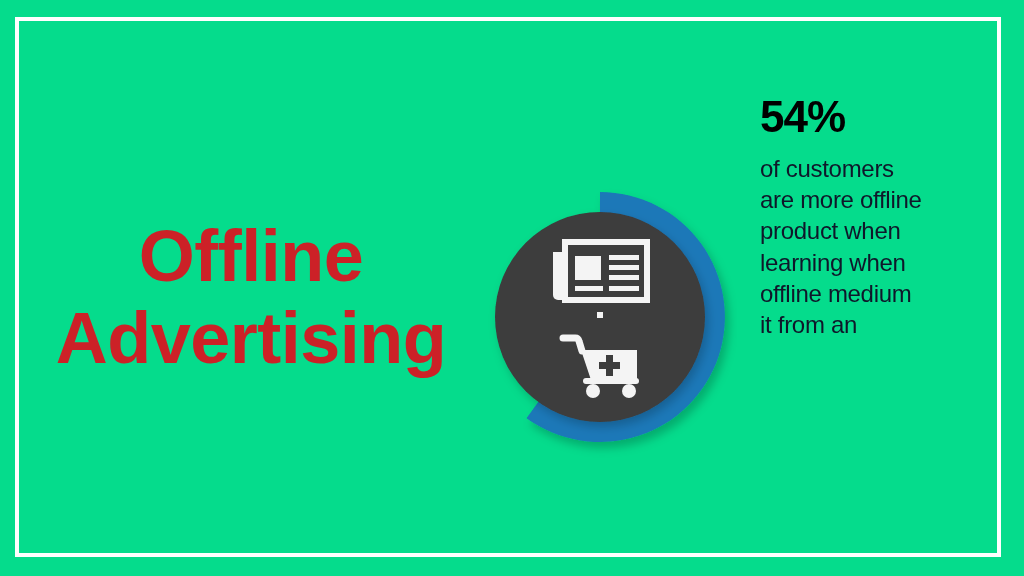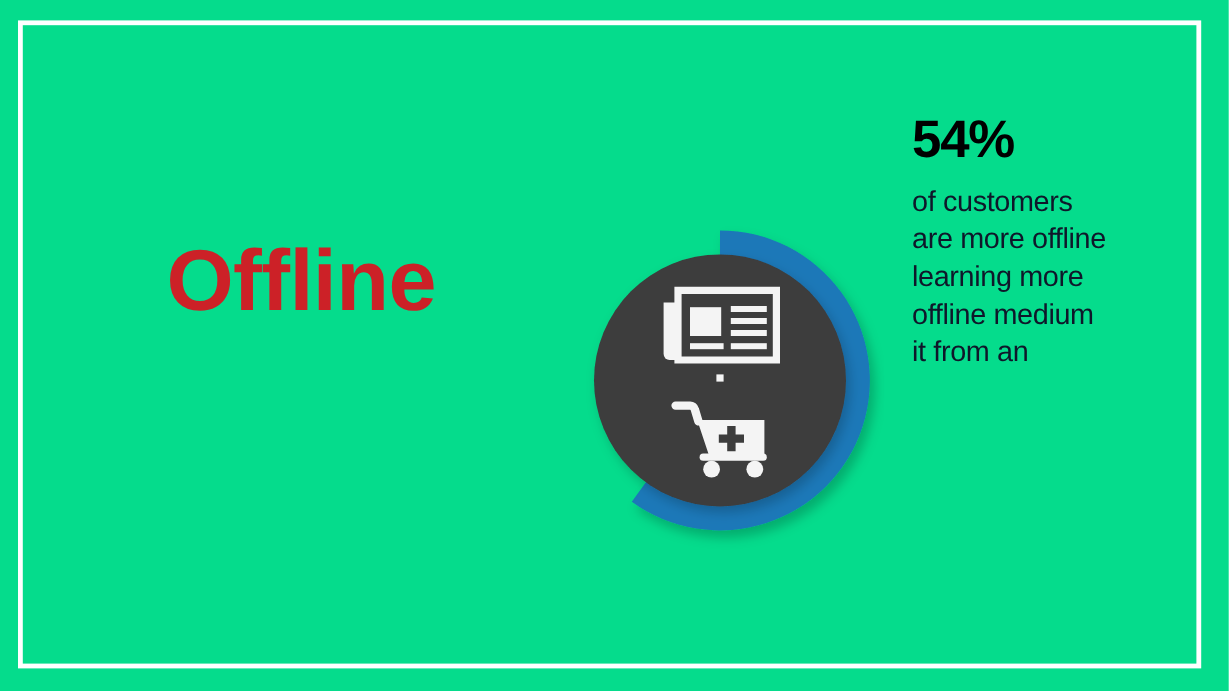--- a/index.html
+++ b/index.html
@@ -20,21 +20,21 @@
   #frame {
     position:absolute;
     left:15px; top:17px;
     width:986px; height:540px;
     border:4px solid #ffffff;
   }
 
   
   #title-block {
     position:absolute;
-    left:36px; top:193px;
+    left:36px; top:215px;
     width:430px;
     text-align:center;
   }
   .title-line {
     display:block;
     font-size:72px;
     font-weight:bold;
     line-height:1.14;
     color:#cc2127;
     letter-spacing:-0.5px;
@@ -76,20 +76,21 @@
 </style>
 </head>
 <body>
 
 <div id="slide">
 
   <div id="frame"></div>
 
   <div id="title-block">
     <span class="title-line">Offline</span>
+    <span class="title-line">Advertising</span>
   </div>
 
   <div id="graphic">
     <svg viewBox="0 0 272 290" xmlns="http://www.w3.org/2000/svg">
       <defs>
         <filter id="soft-shadow" x="-30%" y="-30%" width="170%" height="170%">
           <feDropShadow dx="4" dy="6" stdDeviation="5" flood-color="#000000" flood-opacity="0.22"></feDropShadow>
         </filter>
         <filter id="disc-shadow" x="-30%" y="-30%" width="170%" height="170%">
           <feDropShadow dx="3" dy="5" stdDeviation="5" flood-color="#000000" flood-opacity="0.20"></feDropShadow>
@@ -145,19 +146,20 @@
         <use href="#cart-glyph"></use>
       </g>
     </svg>
   </div>
 
   <div id="stat-block">
     <span id="stat-value">54%</span>
     <div id="stat-desc">
       <span class="desc-line">of customers</span>
       <span class="desc-line">are more offline</span>
-      <span class="desc-line">learning more</span>
+      <span class="desc-line">product when</span>
+      <span class="desc-line">learning when</span>
       <span class="desc-line">offline medium</span>
       <span class="desc-line">it from an</span>
     </div>
   </div>
 
 </div>
 
 </body></html>

